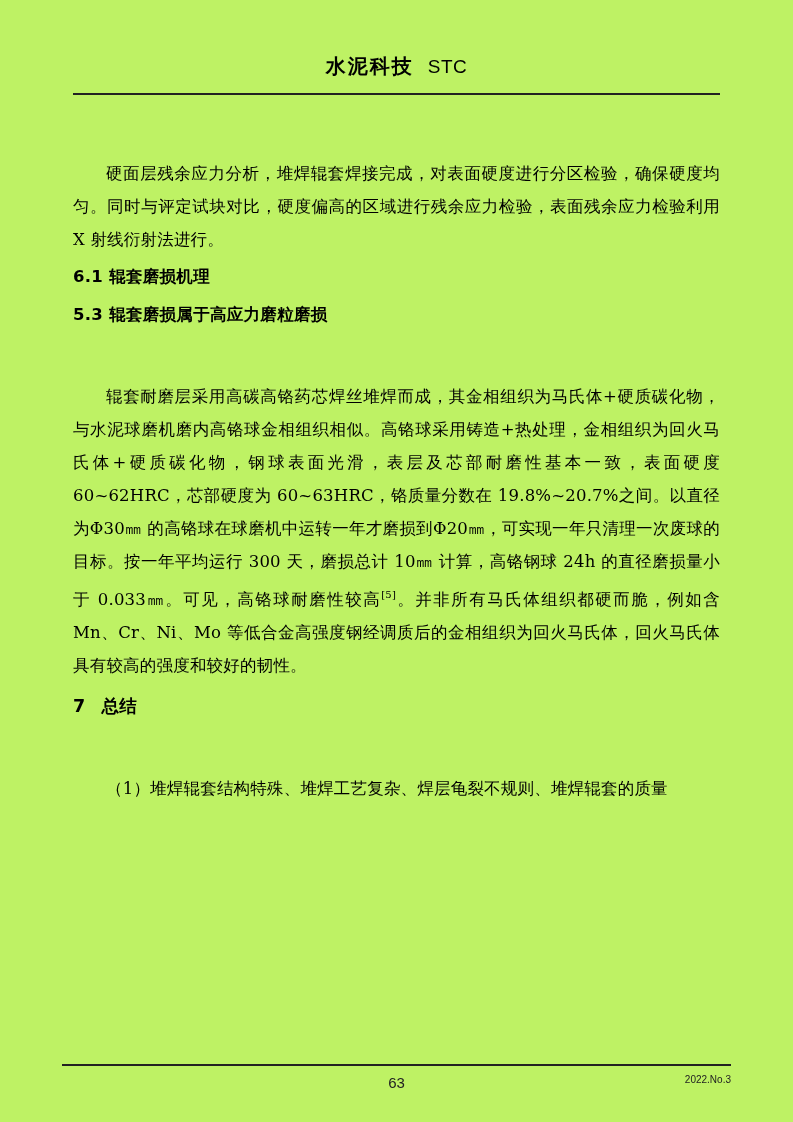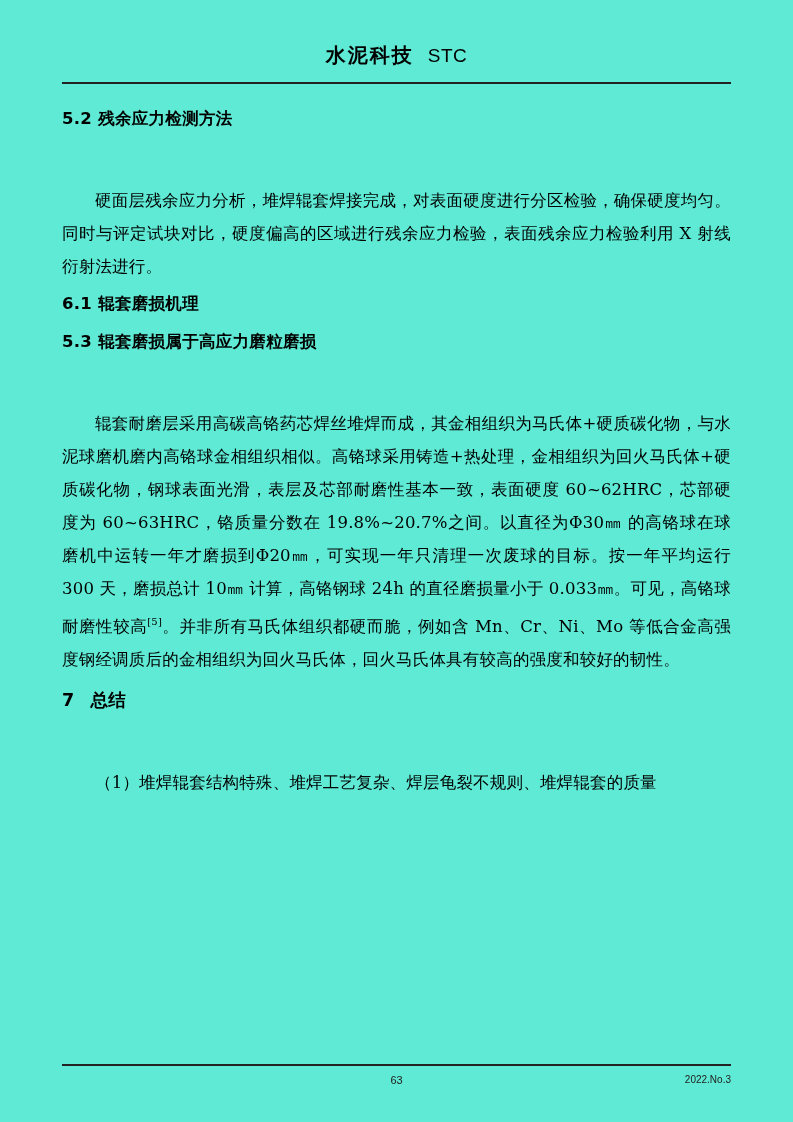--- a/index.html
+++ b/index.html
@@ -12,22 +12,22 @@
     background: #fdfdfb;
     font-family: "DejaVu Serif", "Liberation Serif", serif;
     color: #000;
     overflow: hidden;
   }
   .page {
     position: relative;
     width: 793px;
     height: 1122px;
     box-sizing: border-box;
-    padding: 0;
-    background: #5eead4;
+    padding: 11px;
+    background: #bef264;
   }
   .header {
     text-align: center;
     padding-top: 42px;
     height: 34px;
   }
   .header-title {
     font-family: "DejaVu Serif", "Liberation Serif", serif;
     font-weight: bold;
     font-size: 20px;
@@ -100,21 +100,21 @@
     right: 62px;
     bottom: 28px;
     height: 20px;
   }
   .footer-page {
     position: absolute;
     left: 0;
     right: 0;
     text-align: center;
     font-family: "Liberation Sans", sans-serif;
-    font-size: 11px;
+    font-size: 15px;
     color: #222;
   }
   .footer-issue {
     position: absolute;
     right: 0;
     font-family: "Liberation Sans", sans-serif;
     font-size: 10px;
     color: #222;
   }
 </style>
@@ -124,21 +124,20 @@
 <div class="page">
 
   <div class="header">
     <span class="header-title">水泥科技</span><span class="header-sub">STC</span>
   </div>
   <div class="rule-top"></div>
 
   <div class="content">
 
 
-    <h3 class="heading"><span class="num">5.2</span><span>残余应力检测方法</span></h3>
 
     <p class="body-text indent">硬面层残余应力分析，堆焊辊套焊接完成，对表面硬度进行分区检验，确保硬度均匀。同时与评定试块对比，硬度偏高的区域进行残余应力检验，表面残余应力检验利用 X 射线衍射法进行。</p>
 
 
     <h3 class="heading"><span class="num">6.1</span><span>辊套磨损机理</span></h3>
 
 
     <h3 class="heading"><span class="num">5.3</span><span>辊套磨损属于高应力磨粒磨损</span></h3>
 
     <p class="body-text indent"><span>辊套耐磨层采用高碳高铬药芯焊丝堆焊而成，其金相组织为马氏体+硬质碳化物，与水泥球磨机磨内高铬球金相组织相似。高铬球采用铸造+热处理，金相组织为回火马氏体+硬质碳化物，钢球表面光滑，表层及芯部耐磨性基本一致，表面硬度 60~62HRC，芯部硬度为 60~63HRC，铬质量分数在 19.8%~20.7%之间。以直径为Φ30㎜ 的高铬球在球磨机中运转一年才磨损到Φ20㎜，可实现一年只清理一次废球的目标。按一年平均运行 300 天，磨损总计 10㎜ 计算，高铬钢球 24h 的直径磨损量小于 0.033㎜。可见，高铬球耐磨性较高</span><sup>[5]</sup><span>。并非所有马氏体组织都硬而脆，例如含 Mn、Cr、Ni、Mo 等低合金高强度钢经调质后的金相组织为回火马氏体，回火马氏体具有较高的强度和较好的韧性。</span></p>

